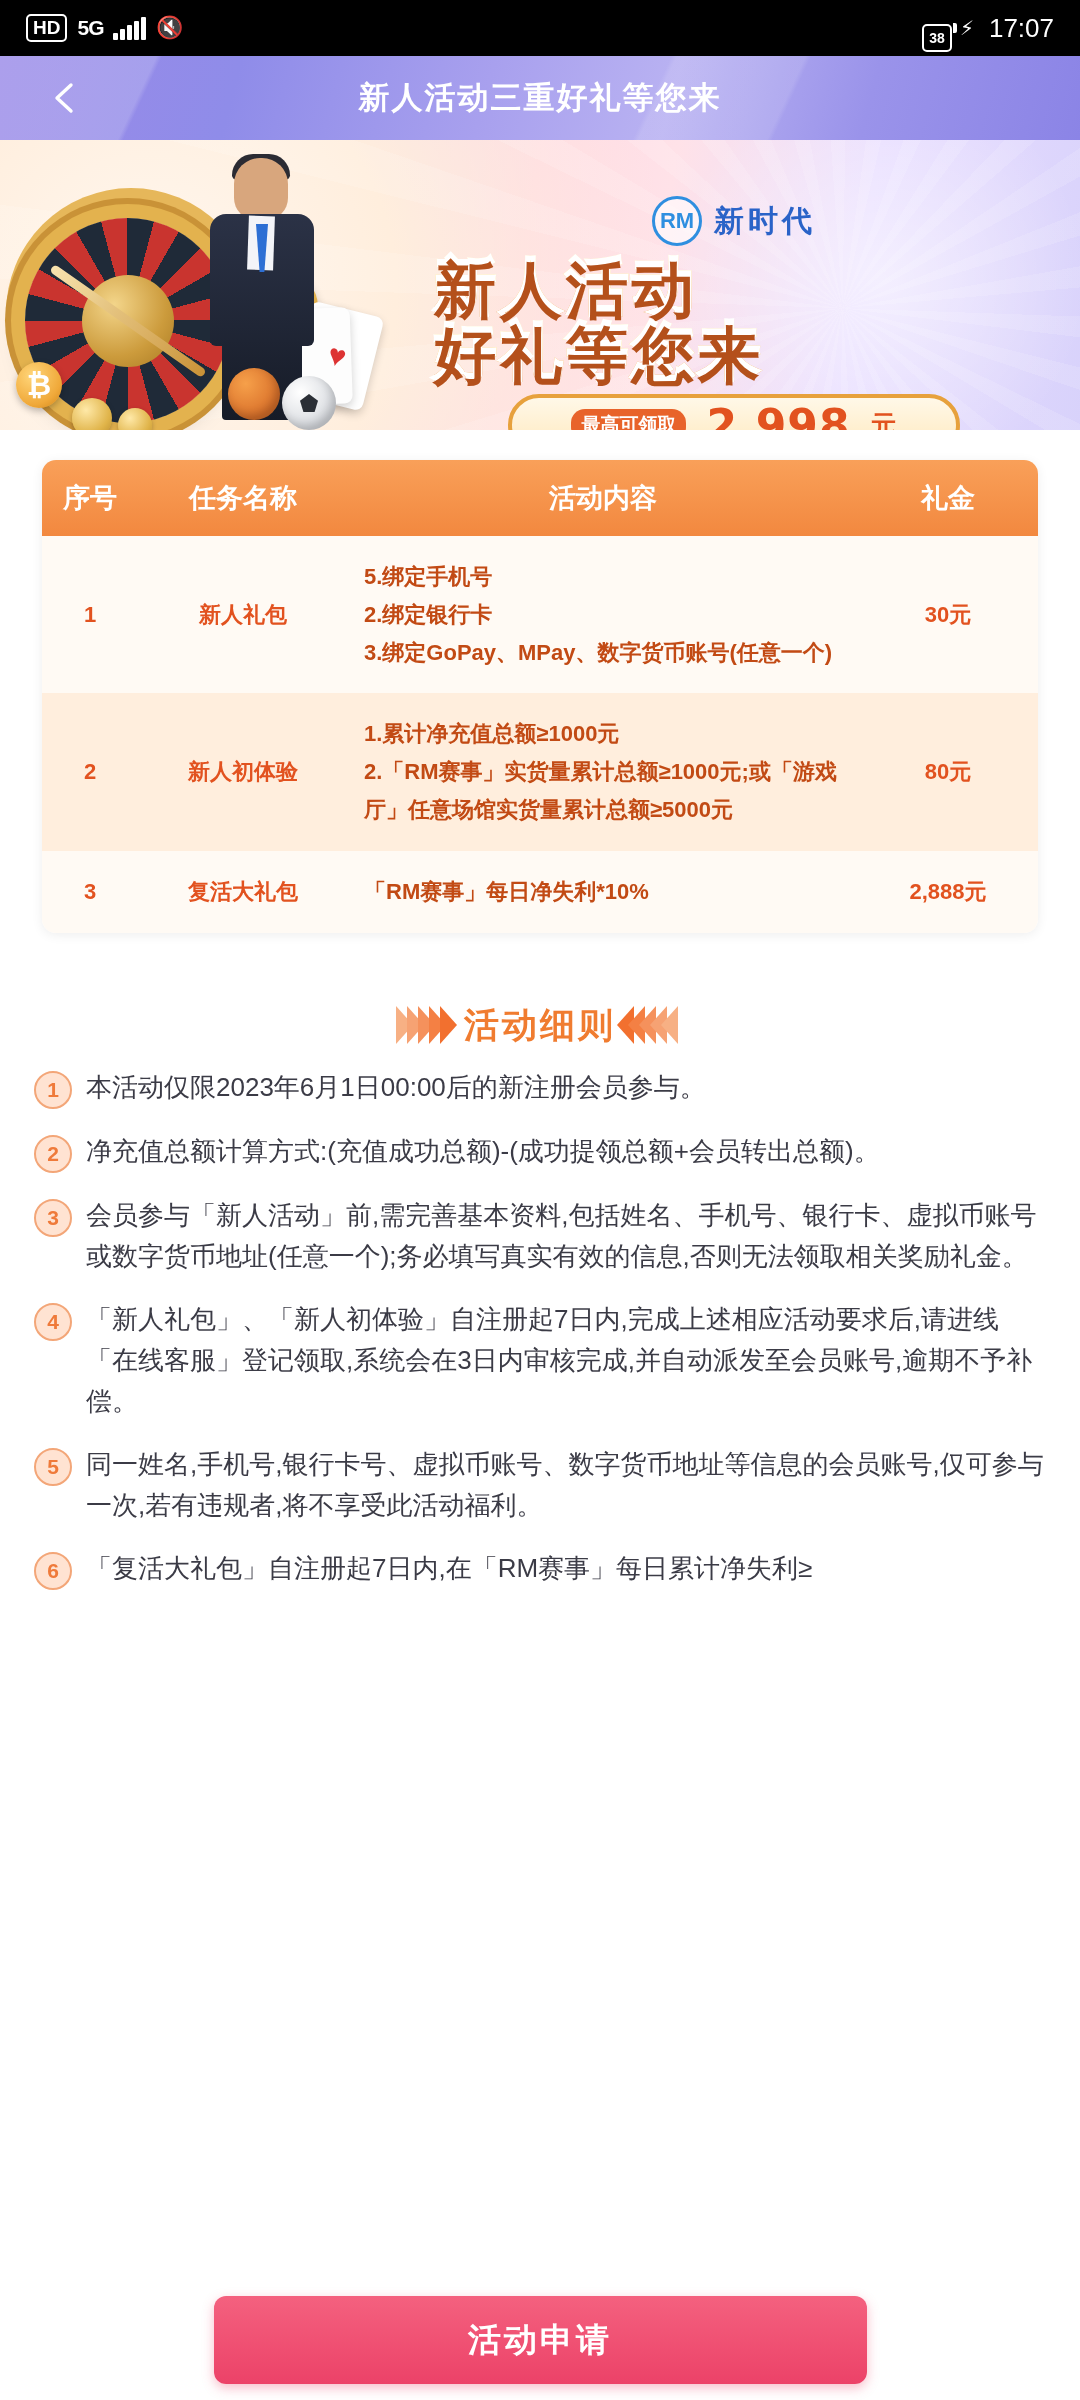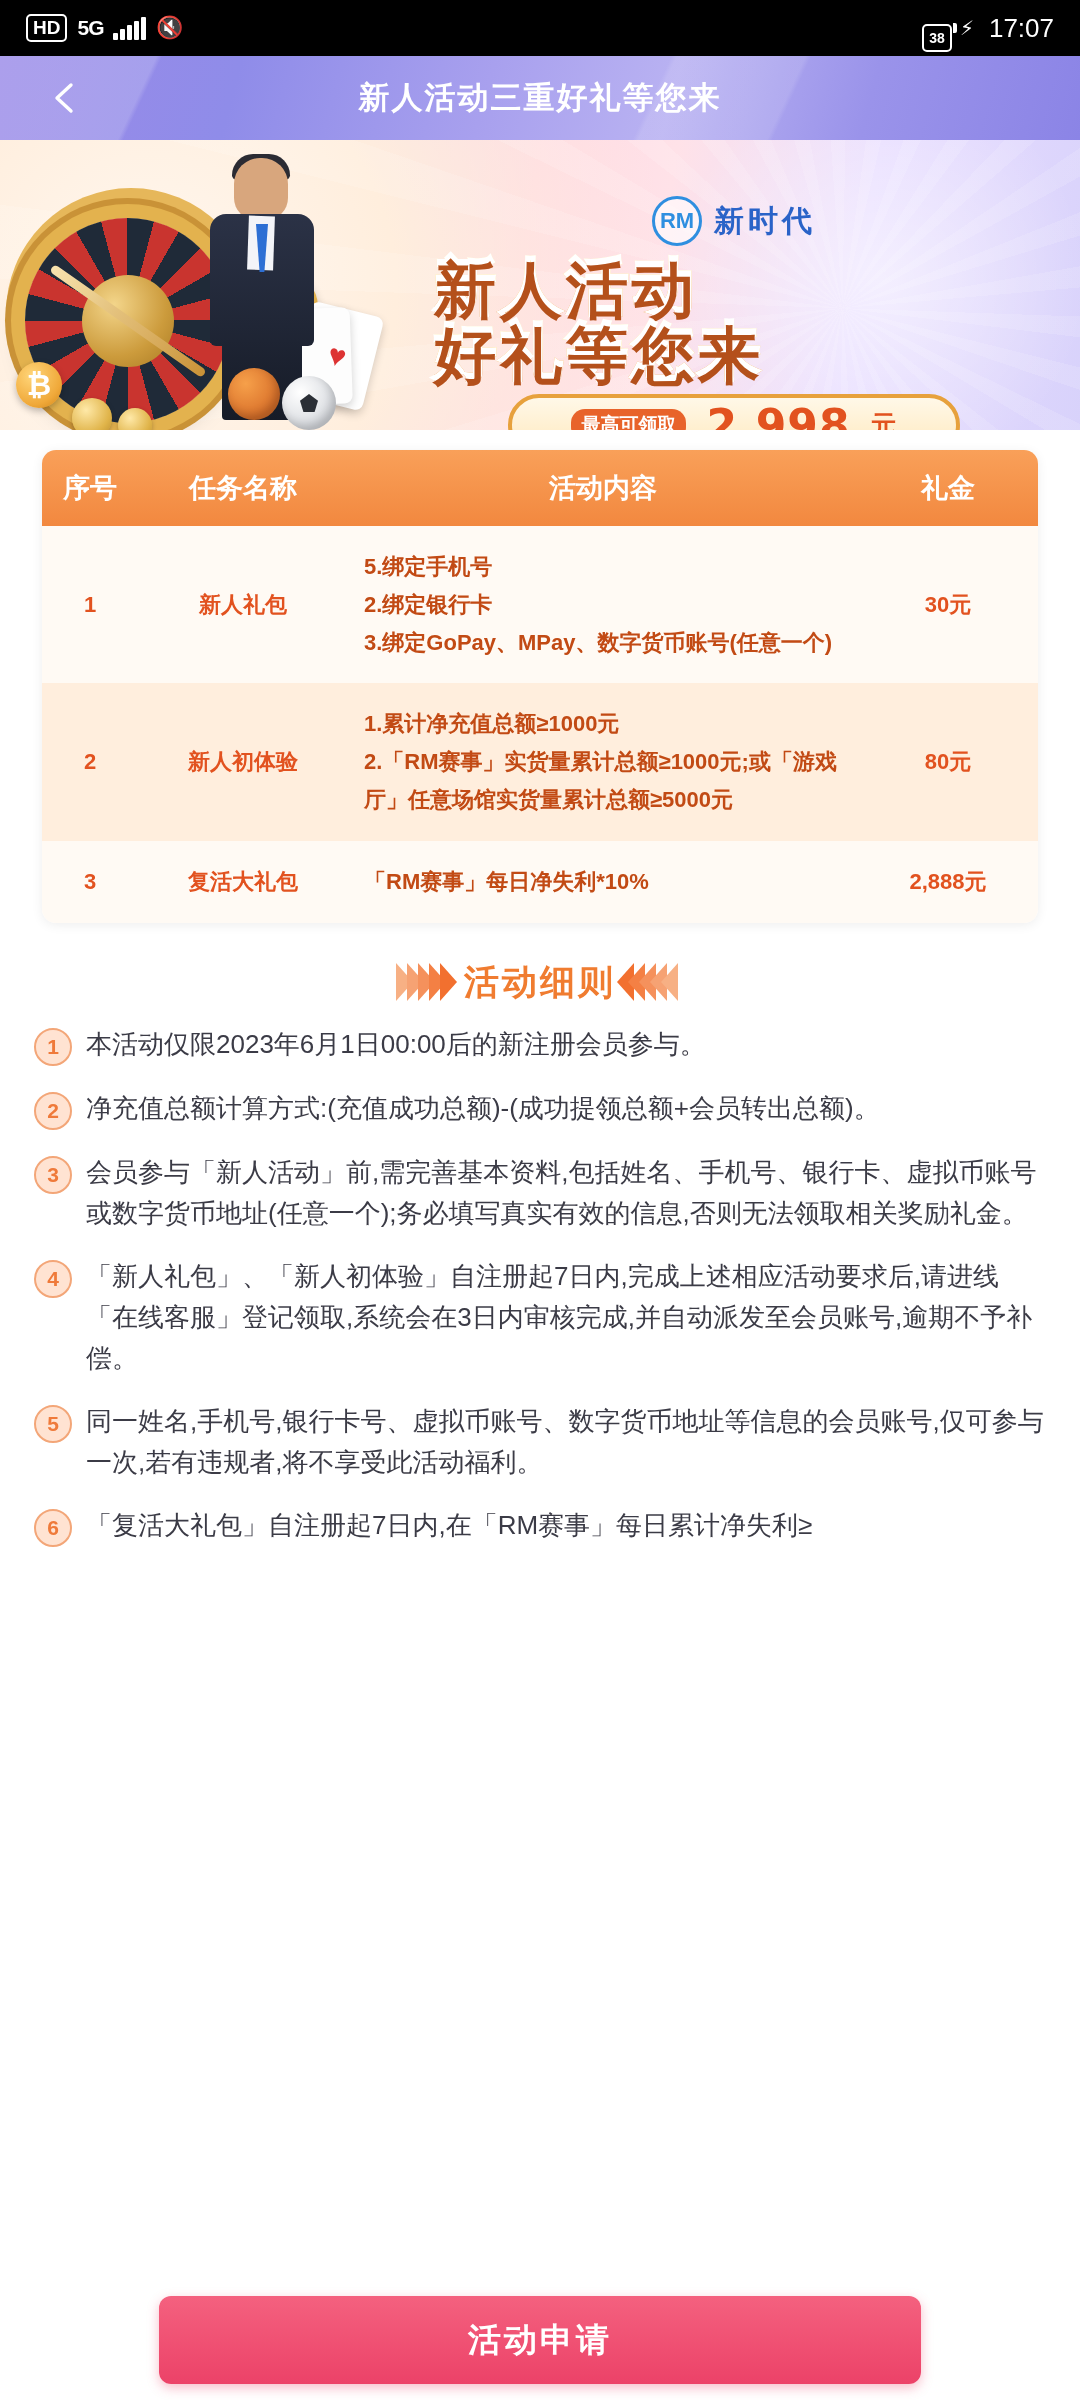--- a/index.html
+++ b/index.html
@@ -226,40 +226,40 @@
     background:#e8632a; color:#fff; font-size:19px; font-weight:bold;
     border-radius: 14px; padding: 3px 10px;
   }
   .ribbon-num {
     font-size: 44px; font-weight:900; color:#e2521f; letter-spacing:1px;
     font-family:"DejaVu Sans", sans-serif;
   }
   .ribbon-unit { font-size:26px; font-weight:bold; color:#e2521f; }
 
   
-  .table-wrap { padding: 20px 42px 0; }
+  .table-wrap { padding: 30px 42px 0; }
   .tbl { width: 100%; border-collapse: collapse; border-radius: 14px; overflow: hidden;
          box-shadow: 0 2px 12px rgba(0,0,0,.07); }
   .tbl thead th {
     background: linear-gradient(180deg,#f9a059,#f2883f);
     color:#fff; font-size:27px; font-weight:bold; padding: 20px 6px; text-align:center;
   }
   .tbl td { padding: 22px 16px; vertical-align: middle; font-size: 22px; }
   .tbl tbody tr:nth-child(odd) { background:#fffaf4; }
   .tbl tbody tr:nth-child(even) { background:#ffeedd; }
   .col-no { width: 96px; text-align:center; color:#e2521f; font-size:27px; font-weight:bold; }
   .col-name { width: 210px; text-align:center; color:#e2521f; font-size:25px; font-weight:bold; }
   .col-content { color:#c24a14; font-weight:bold; line-height: 1.72; }
   .col-content .ln { white-space: normal; }
   .col-prize { width: 180px; text-align:center; color:#e2521f; font-size:28px; font-weight:bold; }
 
   
   .rules-head {
     display:flex; align-items:center; justify-content:center; gap: 7px;
-    margin: 36px 0 18px;
+    margin: 69px 0 18px;
   }
   .chev-group { display:flex; }
   .chev {
     width: 0; height: 0; border-top: 19px solid transparent; border-bottom: 19px solid transparent;
     margin-left: -6px;
   }
   .chev-r { border-left: 17px solid #f7b084; }
   .chev-r.s2 { border-left-color:#f6a273; }
   .chev-r.s3 { border-left-color:#f5915c; }
   .chev-r.s4 { border-left-color:#f48044; }
@@ -286,21 +286,21 @@
   }
   .rule-text { font-size: 26px; line-height: 1.58; color:#3b3b46; }
 
   
   .cta-bar {
     position: absolute; left: 0; bottom: 0; width: 100%; height: 120px;
     background: #ffffff;
     display:flex; align-items:center; justify-content:center;
   }
   .cta-btn {
-    width: 762px; height: 88px; border-radius: 12px; border:none;
+    width: 653px; height: 88px; border-radius: 12px; border:none;
     background: linear-gradient(180deg,#f4617f,#ec4268);
     color:#fff; font-size: 33px; font-weight: bold; letter-spacing: 3px;
     box-shadow: 0 4px 12px rgba(236,66,104,.35);
     font-family: "Liberation Sans", sans-serif;
   }
   .fade-mask {
     position:absolute; left:0; bottom:120px; width:100%; height:42px;
     background: linear-gradient(180deg, rgba(255,255,255,0), #ffffff);
     pointer-events:none;
   }

